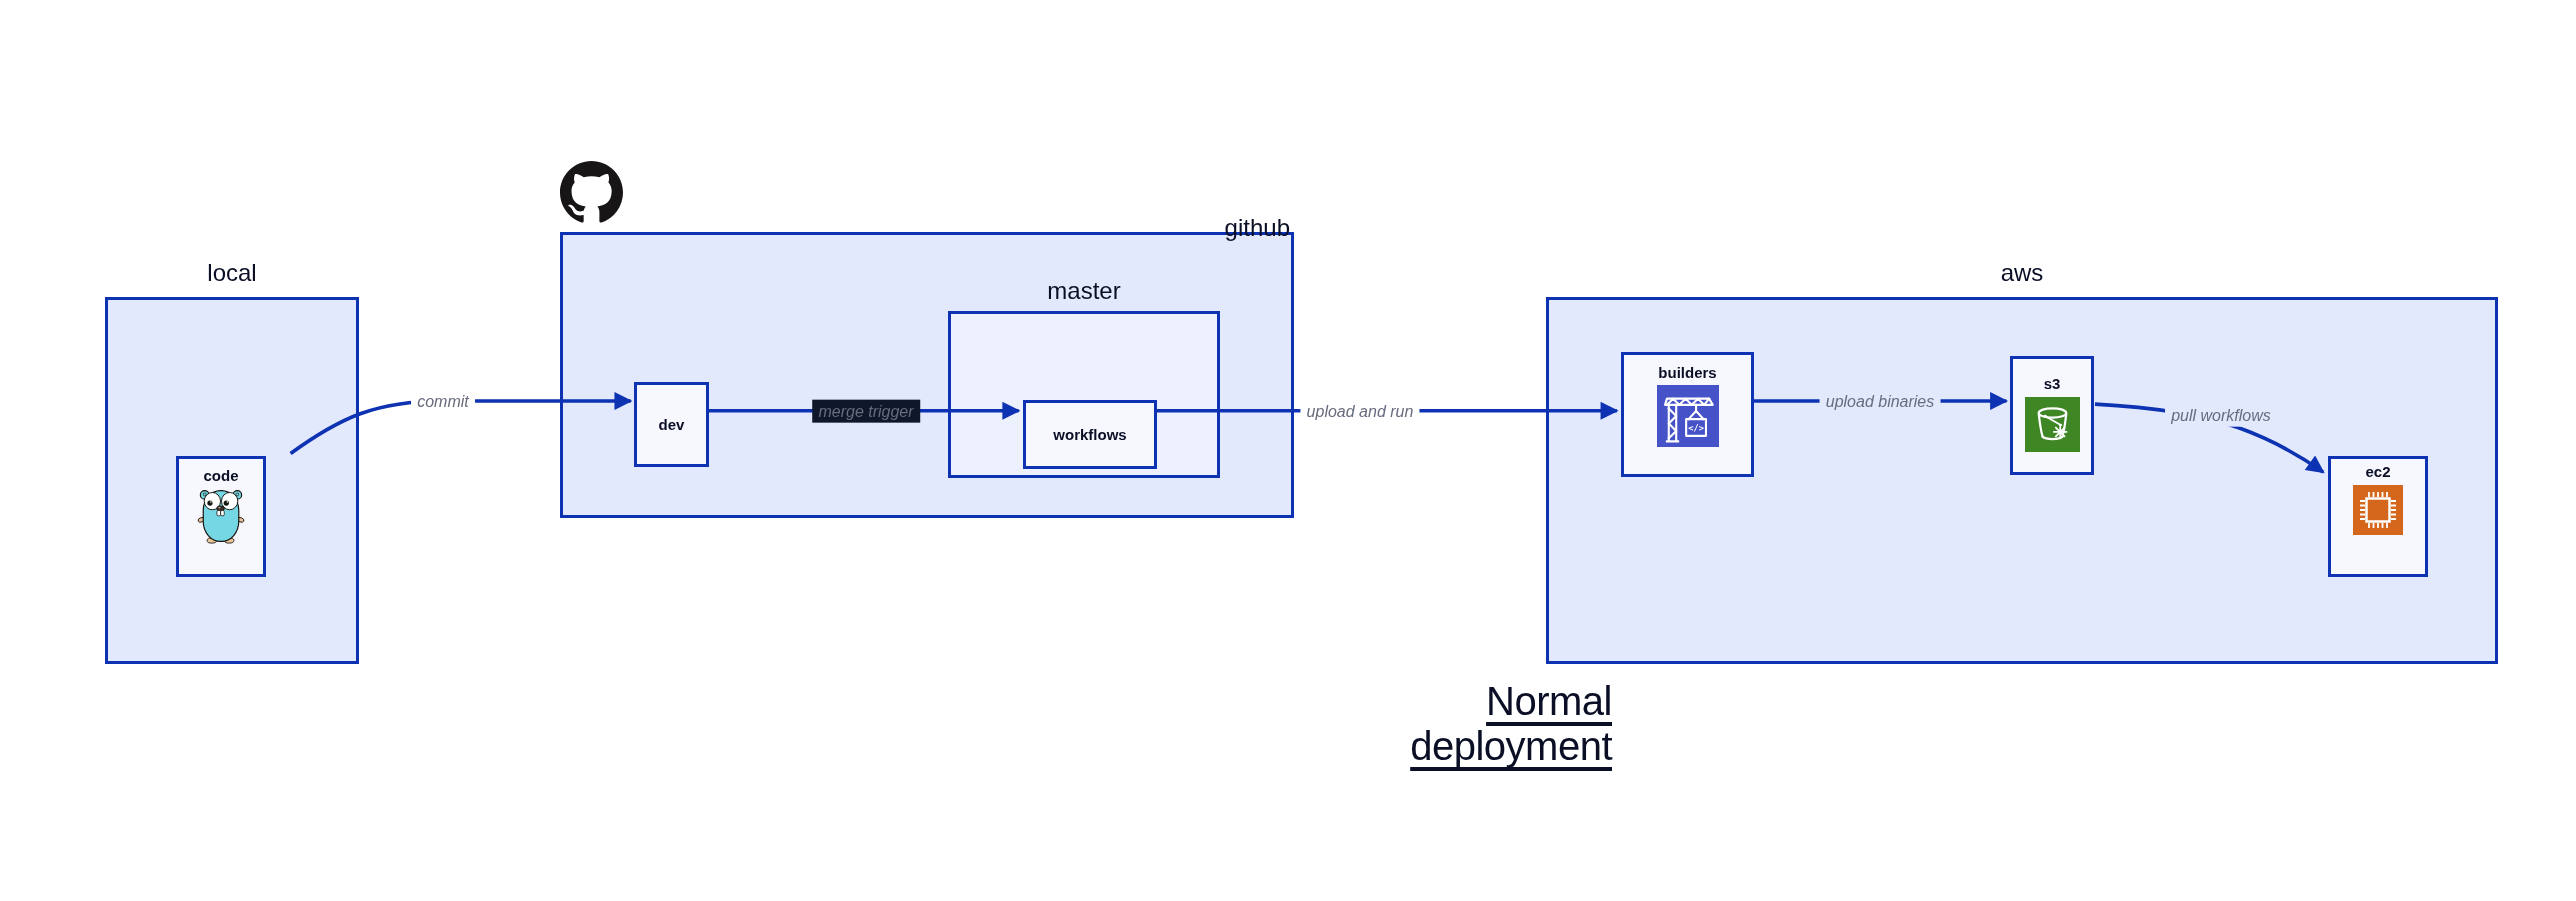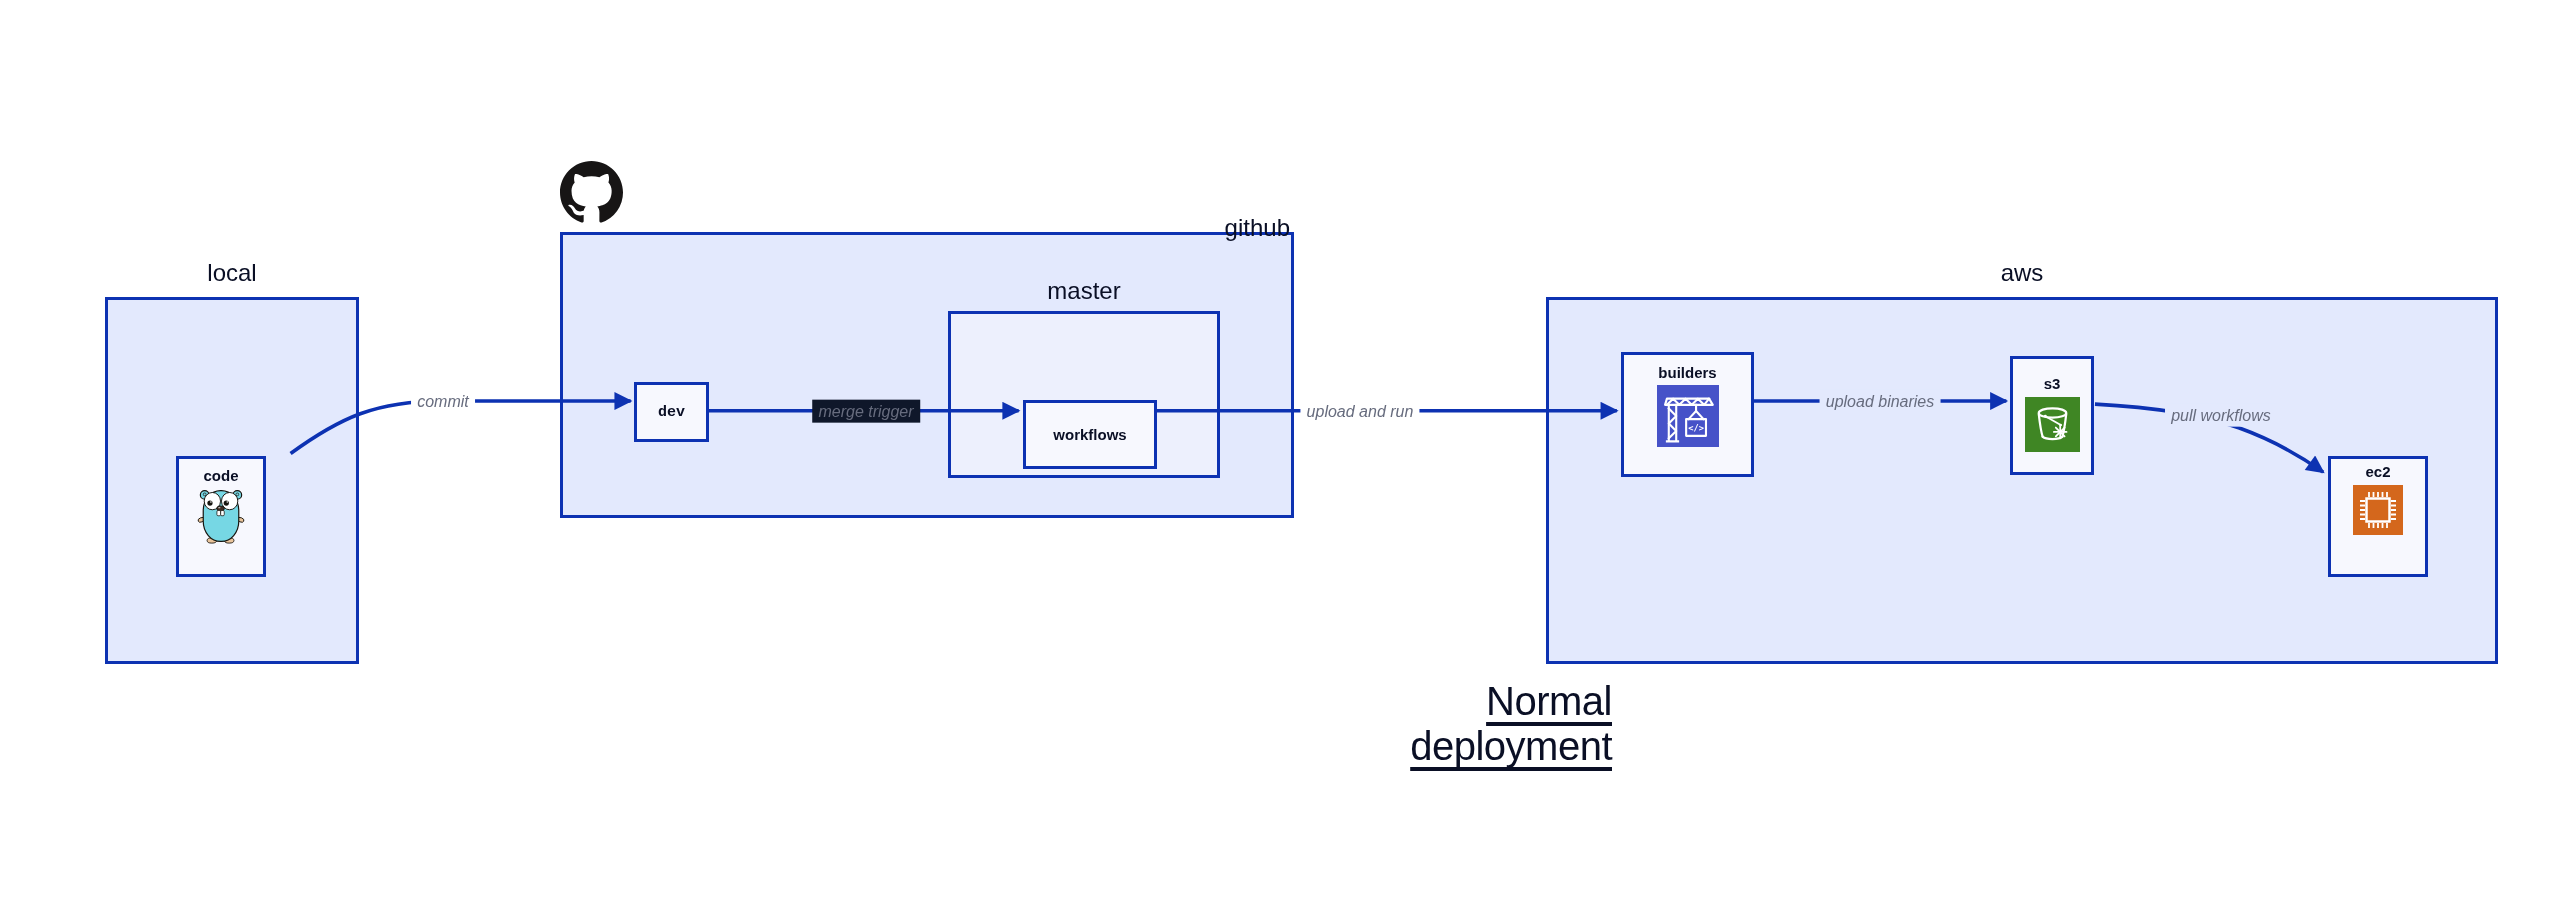--- a/index.html
+++ b/index.html
@@ -89,21 +89,21 @@
       <circle cx="29" cy="29" r="1.6" fill="#ffffff"></circle>
       <circle cx="61" cy="31" r="5.5" fill="#17150f"></circle>
       <circle cx="63" cy="29" r="1.6" fill="#ffffff"></circle>
       <ellipse cx="49" cy="42.5" rx="8" ry="5.5" fill="#3E2A20" stroke="#17150f" stroke-width="2"></ellipse>
       <ellipse cx="46.5" cy="40.8" rx="2.4" ry="1.3" fill="#ffffff" opacity="0.7"></ellipse>
       <rect x="41.5" y="46.5" width="7.5" height="11" rx="2.5" fill="#ffffff" stroke="#17150f" stroke-width="1.6"></rect>
       <rect x="49.3" y="46.5" width="7.5" height="11" rx="2.5" fill="#ffffff" stroke="#17150f" stroke-width="1.6"></rect>
     </svg>
   </div>
 
-  <div class="node node-center" style="left:634px;top:367px;width:75px;height:60px;font-family:Liberation Mono, monospace;">
+  <div class="node node-center" style="left:634px;top:367px;width:75px;height:85px;">
     <div class="node-label">dev</div>
   </div>
 
   <div class="node node-center" style="left:1023px;top:385px;width:134px;height:69px;">
     <div class="node-label">workflows</div>
   </div>
 
   <div class="node" style="left:1621px;top:337px;width:133px;height:125px;padding-top:9.3px;">
     <div class="node-label">builders</div>
     <svg class="node-icon" width="62" height="62" viewBox="0 0 100 100" style="margin-top:4.1px;">

